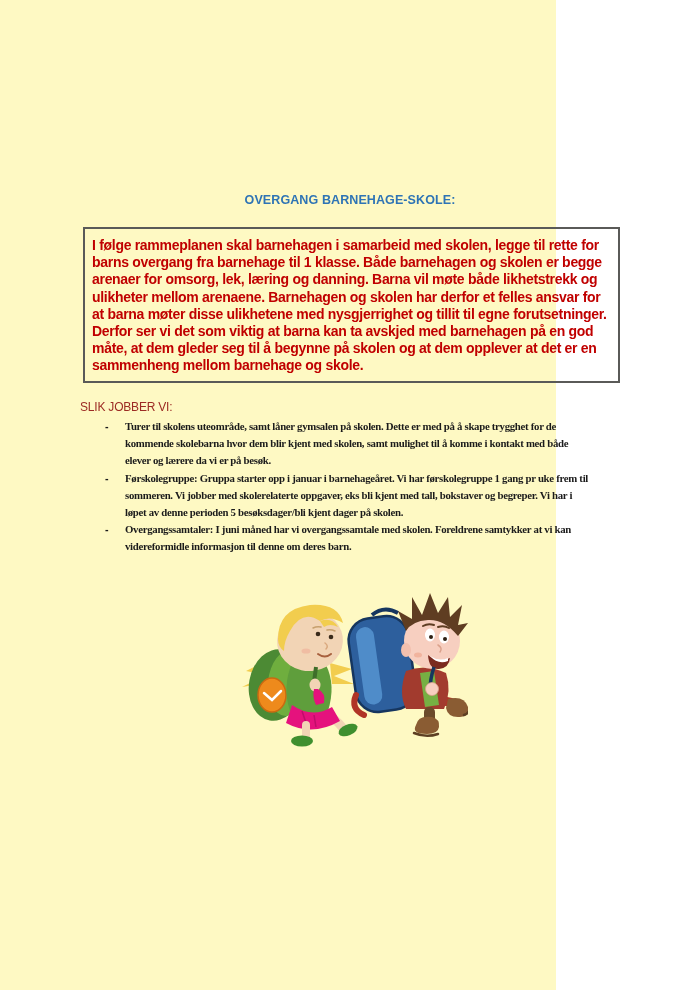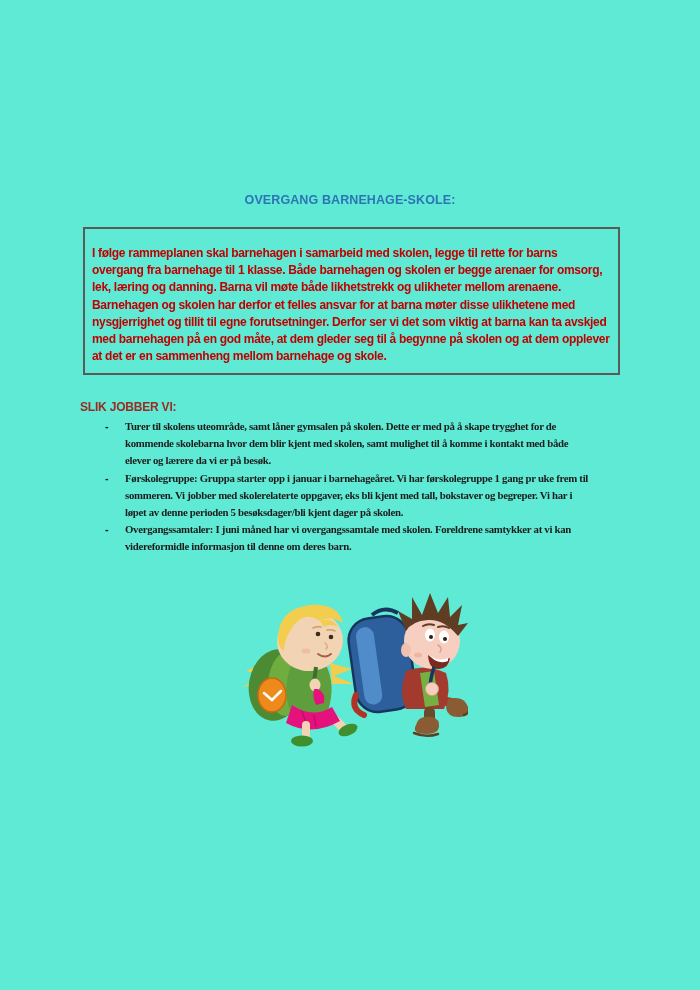--- a/index.html
+++ b/index.html
@@ -4,39 +4,39 @@
 <style>
   * { margin:0; padding:0; box-sizing:border-box; }
   html,body { background:#ffffff; }
   body {
     width:700px; height:990px;
     font-family:"Liberation Sans", sans-serif;
     position:relative; overflow:hidden;
   }
   .page {
     position:absolute; top:0; left:0;
-    width:700px; height:990px; background:#5eead4;
+    width:556px; height:990px; background:#fef9c3;
   }
   .doc-title {
     position:absolute; top:193px; left:0; width:700px;
     text-align:center;
     color:#2E74B5; font-size:12.5px; font-weight:bold;
     letter-spacing:0.1px;
   }
   .intro-box {
     position:absolute; top:227px; left:83px; width:537px;
     min-height:148px;
     border:2px solid #5a5a58;
-    padding:16px 7px 6px 7px;
-    color:#C00000; font-size:12px; font-weight:bold;
+    padding:8px 7px 6px 7px;
+    color:#C00000; font-size:14px; font-weight:bold;
     line-height:17.2px; letter-spacing:-0.3px;
   }
   .section-heading {
     position:absolute; top:400px; left:80px;
-    color:#9C2B23; font-size:12px; font-weight:bold;
+    color:#9C2B23; font-size:12px; font-weight:normal;
     letter-spacing:-0.2px;
   }
   .bullet-list {
     position:absolute; top:418px; left:80px; width:515px;
     list-style:none;
     color:#1b1b1b; font-size:10.8px; font-weight:bold;
     line-height:17.2px; letter-spacing:-0.3px;
   }
   .bullet-item { display:flex; }
   .bullet-dash {

